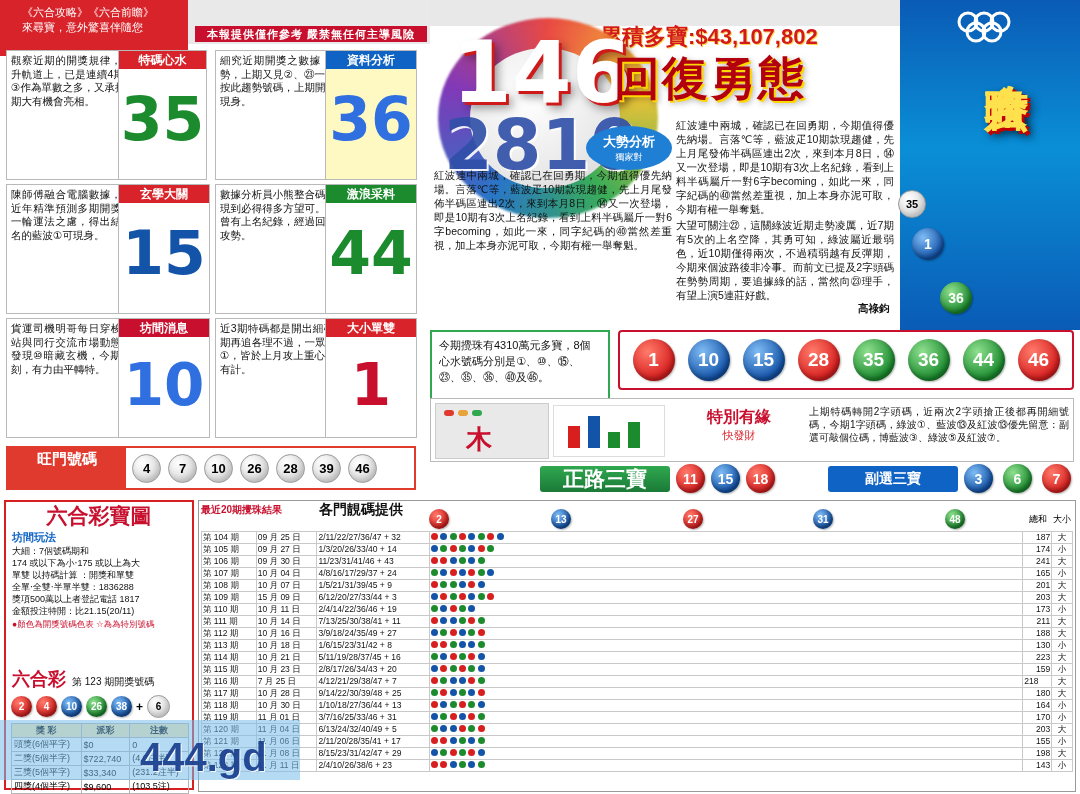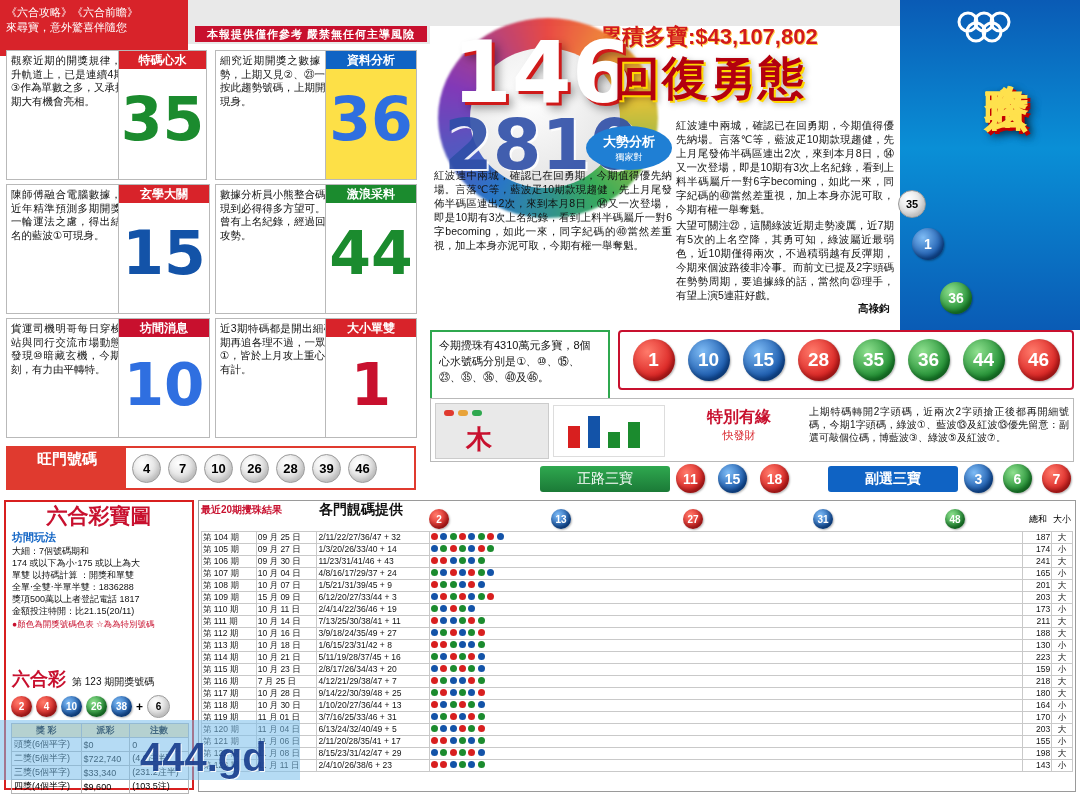--- a/index.html
+++ b/index.html
@@ -22,21 +22,21 @@
   }
   .ball.red{background:radial-gradient(circle at 35% 30%,#ff7b6b,#d81f1f 70%);}
   .ball.blue{background:radial-gradient(circle at 35% 30%,#7fbcf5,#1353a8 70%);}
   .ball.green{background:radial-gradient(circle at 35% 30%,#8fe08f,#1b8b2e 70%);}
   .ball.wt{background:radial-gradient(circle at 35% 30%,#ffffff,#d9d9d9 75%);color:#000;border:1px solid #999;text-shadow:none;box-shadow:inset -2px -3px 5px rgba(0,0,0,.15);}
 
   .vtxt{writing-mode:vertical-rl;text-orientation:upright;}
 
   
   .masthead{left:0;top:0;width:188px;height:56px;background:#d8232a;color:#fff;
-    font-size:11px;line-height:15px;padding:5px 6px;box-sizing:border-box;}
+    font-size:11px;line-height:15px;padding:5px 22px;box-sizing:border-box;}
   .mast-bar{left:188px;top:0;width:242px;height:44px;background:#e9e9e9;}
   .mast-red{left:195px;top:26px;width:232px;height:16px;background:#c8102e;color:#fff;
      font-size:11px;font-weight:bold;letter-spacing:1px;text-align:center;line-height:16px;}
 
   
   .card{background:#fff;border:1px solid #b9b9b9;box-sizing:border-box;}
   .card .hdr{color:#fff;font-size:12px;font-weight:bold;text-align:center;line-height:18px;height:18px;}
   .card .body{font-size:10.5px;line-height:13.5px;color:#111;padding:3px 4px;text-align:justify;}
   .bignum{font-weight:bold;text-align:center;font-family:"DejaVu Sans",sans-serif;}
 
@@ -58,22 +58,22 @@
 
   
   .logo-col{left:900px;top:0;width:180px;height:330px;
      background:linear-gradient(180deg,#0a5bb5,#0a8fd6 45%,#0a5bb5);}
   .logo-big{left:978px;top:50px;font-size:44px;font-weight:bold;color:#ffe14d;
      text-shadow:3px 3px 0 #c30000,5px 5px 8px rgba(0,0,0,.5);}
 
   
   .strip-label{background:#0f63c4;color:#fff;font-weight:bold;font-size:14px;
      display:flex;align-items:center;justify-content:center;}
-  .green-label{background:linear-gradient(#2fa84f,#1b7a37);color:#fff;font-weight:normal;
-     display:flex;align-items:center;justify-content:center;font-size:14px;}
+  .green-label{background:linear-gradient(#2fa84f,#1b7a37);color:#fff;font-weight:bold;
+     display:flex;align-items:center;justify-content:center;font-size:21px;}
 
   
   table{border-collapse:collapse;}
   .tbl{font-size:9px;}
   .tbl td,.tbl th{border:1px solid #b5b5b5;padding:0 2px;}
 
   .draw-tbl{font-size:8.5px;color:#111;}
   .draw-tbl td{border:1px solid #c9c9c9;height:11px;line-height:11px;padding:0 1px;white-space:nowrap;}
   .dot{width:7px;height:7px;border-radius:50%;display:inline-block;}
   .d-r{background:#d81f1f;}.d-b{background:#1353a8;}.d-g{background:#1b8b2e;}
@@ -98,21 +98,21 @@
     <div class="body">觀察近期的開獎規律，單數比走成於上升軌道上，已是連續4期係數重心區內，③作為單數之多，又承接紅波之勢頭，今期大有機會亮相。</div>
   </div>
   <div class="abs card" style="left:118px;top:50px;width:89px;height:130px;background:#fff;">
     <div class="hdr" style="background:#d8232a">特碼心水</div>
     <div class="bignum" style="font-size:60px;line-height:100px;color:#1b8b2e">35</div>
   </div>
 
   <div class="abs card" style="left:215px;top:50px;width:200px;height:130px;">
     <div class="body">細究近期開獎之數據，藉經臨正處於強勢，上期又見②、㉓一對雙數開完再開，按此趨勢號碼，上期開出藍波㊲有極速跟現身。</div>
   </div>
-  <div class="abs card" style="left:325px;top:50px;width:92px;height:130px;background:#fde047;">
+  <div class="abs card" style="left:325px;top:50px;width:92px;height:130px;background:#fef9c3;">
     <div class="hdr" style="background:#0f63c4">資料分析</div>
     <div class="bignum" style="font-size:60px;line-height:100px;color:#2f6fe0">36</div>
   </div>
 
   <div class="abs card" style="left:6px;top:184px;width:198px;height:130px;">
     <div class="body">陳師傅融合電腦數據，並以玄學之算，近年精準預測多期開獎走勢，今期經過一輪運法之慮，得出結果為大前期替上名的藍波①可現身。</div>
   </div>
   <div class="abs card" style="left:118px;top:184px;width:92px;height:130px;background:#fff;">
     <div class="hdr" style="background:#d8232a">玄學大關</div>
     <div class="bignum" style="font-size:60px;line-height:100px;color:#1353a8">15</div>
@@ -225,21 +225,21 @@
     <div style="position:absolute;left:248px;top:8px;width:120px;text-align:center;">
       <div style="font-size:16px;font-weight:bold;color:#c8102e;">特別有緣</div>
       <div style="font-size:11px;color:#d8232a;">快發財</div>
     </div>
     <div style="position:absolute;left:378px;top:6px;width:260px;font-size:10px;line-height:13px;color:#111;text-align:justify;">上期特碼轉開2字頭碼，近兩次2字頭搶正後都再開細號碼，今期1字頭碼，綠波①、藍波⑬及紅波⑬優先留意：副選可敲個位碼，博藍波③、綠波⑤及紅波⑦。</div>
   </div>
 
   <div class="abs" style="left:540px;top:466px;width:130px;height:26px;">
     <div class="green-label" style="width:130px;height:26px;border-radius:3px;">正路三寶</div>
   </div>
-  <div class="abs" style="left:676px;top:464px;display:flex;gap:13px;">
+  <div class="abs" style="left:676px;top:464px;display:flex;gap:6px;">
     <div class="ball red" style="width:29px;height:29px;font-size:14px;">11</div>
     <div class="ball blue" style="width:29px;height:29px;font-size:14px;">15</div>
     <div class="ball red" style="width:29px;height:29px;font-size:14px;">18</div>
   </div>
 
   <div class="abs" style="left:828px;top:466px;width:130px;height:26px;">
     <div class="strip-label" style="width:130px;height:26px;border-radius:3px;">副選三寶</div>
   </div>
   <div class="abs" style="left:964px;top:464px;display:flex;gap:10px;">
     <div class="ball blue" style="width:29px;height:29px;font-size:14px;">3</div>
@@ -431,35 +431,35 @@
         <td>2/8/17/26/34/43 + 20</td>
         <td><span class="dot d-b"></span> <span class="dot d-r"></span> <span class="dot d-g"></span> <span class="dot d-r"></span> <span class="dot d-g"></span> <span class="dot d-b"></span></td>
         <td style="text-align:right">159</td>
         <td style="text-align:center">小</td>
       </tr>
       <tr>
         <td>第 116 期</td>
         <td>7 月 25 日</td>
         <td>4/12/21/29/38/47 + 7</td>
         <td><span class="dot d-r"></span> <span class="dot d-g"></span> <span class="dot d-b"></span> <span class="dot d-b"></span> <span class="dot d-r"></span> <span class="dot d-g"></span></td>
-        <td style="text-align:right">218</td>
+        <td style="">218</td>
         <td style="text-align:center">大</td>
       </tr>
       <tr>
         <td>第 117 期</td>
         <td>10 月 28 日</td>
         <td>9/14/22/30/39/48 + 25</td>
         <td><span class="dot d-g"></span> <span class="dot d-r"></span> <span class="dot d-b"></span> <span class="dot d-g"></span> <span class="dot d-b"></span> <span class="dot d-r"></span></td>
         <td style="text-align:right">180</td>
         <td style="text-align:center">大</td>
       </tr>
       <tr>
         <td>第 118 期</td>
         <td>10 月 30 日</td>
-        <td>1/10/20/27/36/44 + 13</td>
+        <td>1/10/18/27/36/44 + 13</td>
         <td><span class="dot d-r"></span> <span class="dot d-b"></span> <span class="dot d-g"></span> <span class="dot d-r"></span> <span class="dot d-g"></span> <span class="dot d-b"></span></td>
         <td style="text-align:right">164</td>
         <td style="text-align:center">小</td>
       </tr>
       <tr>
         <td>第 119 期</td>
         <td>11 月 01 日</td>
         <td>3/7/16/25/33/46 + 31</td>
         <td><span class="dot d-b"></span> <span class="dot d-g"></span> <span class="dot d-r"></span> <span class="dot d-b"></span> <span class="dot d-r"></span> <span class="dot d-g"></span></td>
         <td style="text-align:right">170</td>

